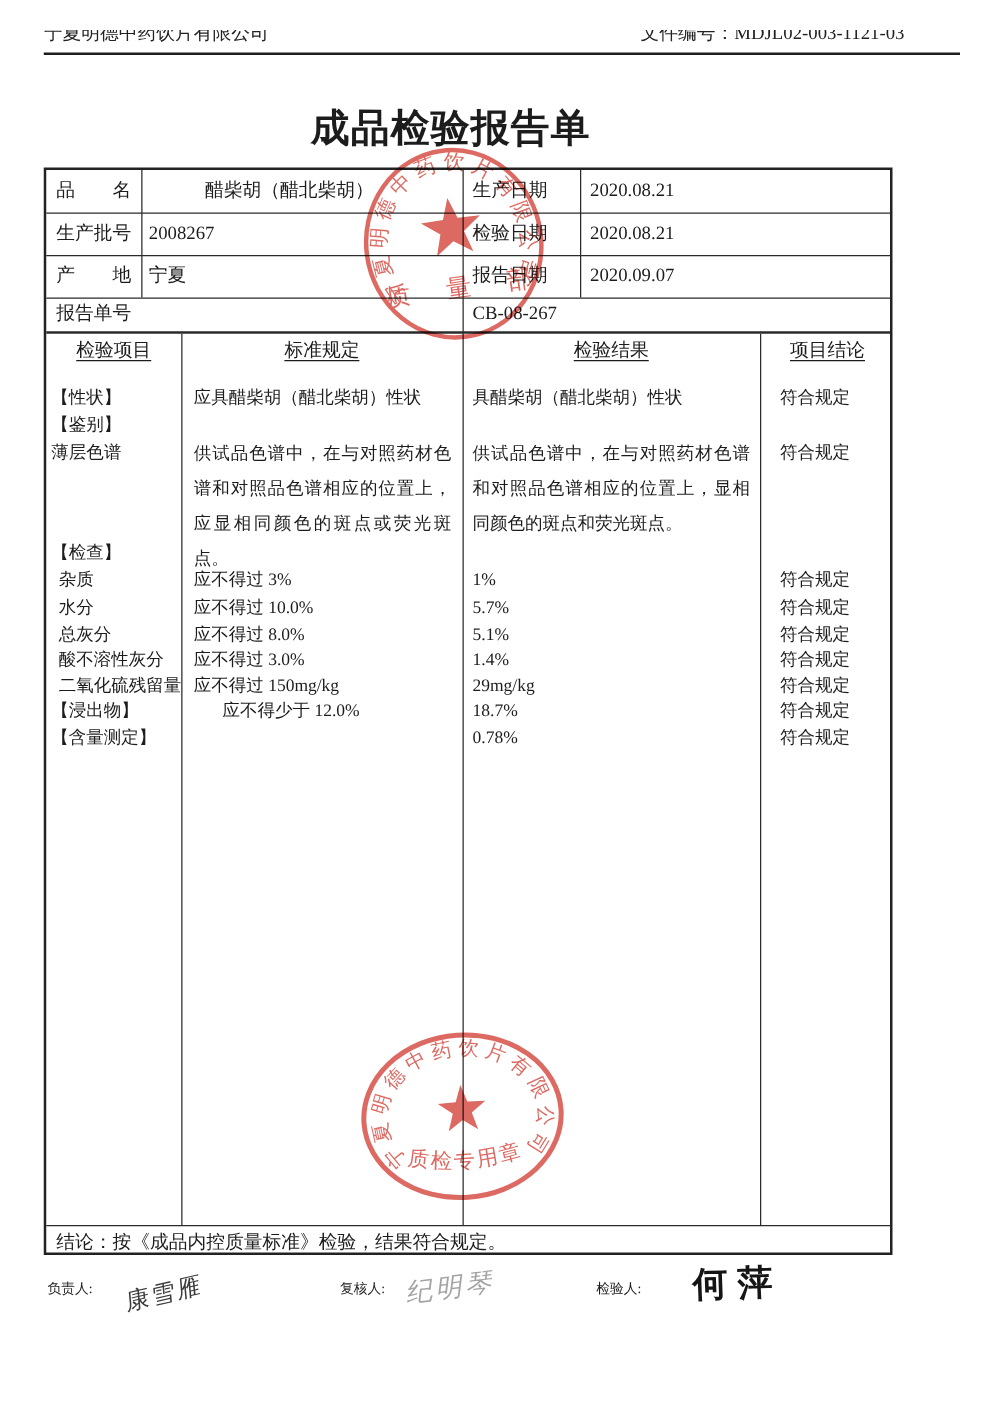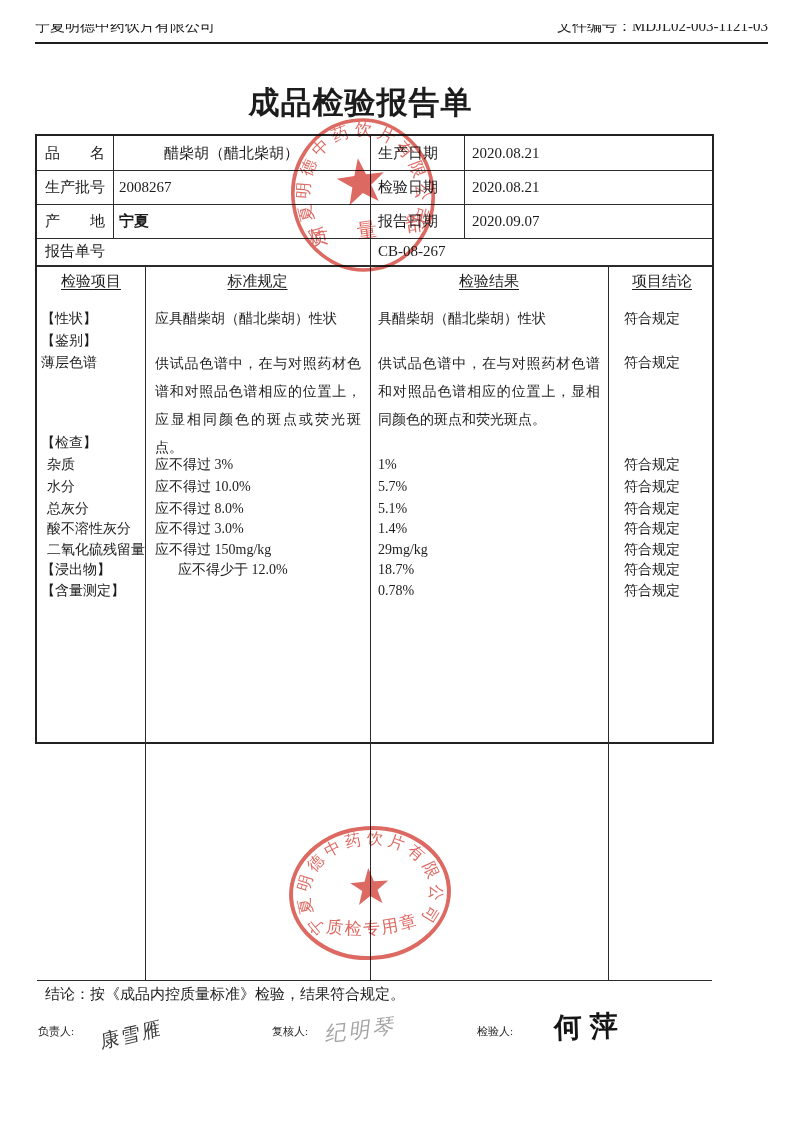--- a/index.html
+++ b/index.html
@@ -6,21 +6,21 @@
   body{width:800px;height:1131px;position:relative;background:#ffffff;overflow:hidden;
        font-family:"Liberation Serif","DejaVu Serif",serif;color:#1c1c1c;}
   
   .topclip{position:absolute;overflow:hidden;height:15px;top:24px;}
   .topclip span{display:block;margin-top:-7px;font-size:15px;white-space:nowrap;color:#222;}
   .toprule{position:absolute;left:35px;top:42px;width:733px;height:2px;background:#1e1e1e;}
   
   .title{position:absolute;left:0;top:82px;width:749px;text-align:center;font-size:31px;
          font-weight:bold;letter-spacing:1px;transform:translateX(-14px);}
   
-  .sheet{position:absolute;left:35px;top:134px;width:679px;height:610px;
+  .sheet{position:absolute;left:35px;top:134px;width:679px;height:870px;
          border:2px solid #222;box-sizing:border-box;background:transparent;}
   .hl{position:absolute;left:0;width:675px;height:1px;background:#2b2b2b;}
   .vl{position:absolute;width:1px;background:#2b2b2b;}
   .iln{position:absolute;height:22px;line-height:22px;font-size:15px;white-space:nowrap;}
   .jlabel{text-align:justify;text-align-last:justify;}
   .ln{position:absolute;height:22px;line-height:22px;font-size:14px;white-space:nowrap;}
   .para{position:absolute;font-size:14px;text-align:justify;}
   .hdr{position:absolute;top:133px;height:24px;line-height:24px;text-align:center;
        font-size:15px;}
   .hdr span{text-decoration:underline;text-underline-offset:3px;}
@@ -36,21 +36,21 @@
   .sig3{position:absolute;left:554px;top:1008px;font-size:28px;font-weight:bold;color:#151515;
         transform:rotate(-2deg);letter-spacing:8px;white-space:nowrap;}
 </style>
 </head>
 <body>
 
 <div class="topclip" style="left:35px;width:300px;">
   <span>宁夏明德中药饮片有限公司</span>
 </div>
 <div class="topclip" style="left:468px;width:300px;">
-  <span style="text-align:right;">文件编号：MDJL02-003-1121-03</span>
+  <span style="text-align:center;">文件编号：MDJL02-003-1121-03</span>
 </div>
 <div class="toprule"></div>
 
 <div class="title">成品检验报告单</div>
 
 <div class="sheet">
 
   <div class="hl" style="top:34px;"></div>
   <div class="hl" style="top:68px;"></div>
   <div class="hl" style="top:102px;"></div>
@@ -66,21 +66,21 @@
   <div class="iln" style="left:82px;top:6px;padding-left:45px;">醋柴胡（醋北柴胡）</div>
   <div class="iln" style="left:341px;top:6px;">生产日期</div>
   <div class="iln" style="left:435px;top:6px;">2020.08.21</div>
 
   <div class="iln" style="left:8px;top:40px;">生产批号</div>
   <div class="iln" style="left:82px;top:40px;">2008267</div>
   <div class="iln" style="left:341px;top:40px;">检验日期</div>
   <div class="iln" style="left:435px;top:40px;">2020.08.21</div>
 
   <div class="iln jlabel" style="left:8px;top:74px;width:60px;">产地</div>
-  <div class="iln" style="left:82px;top:74px;font-weight:bold;">宁夏</div>
+  <div class="iln" style="left:82px;top:74px;">宁夏</div>
   <div class="iln" style="left:341px;top:74px;">报告日期</div>
   <div class="iln" style="left:435px;top:74px;">2020.09.07</div>
 
   <div class="iln" style="left:8px;top:104px;">报告单号</div>
   <div class="iln" style="left:341px;top:104px;">CB-08-267</div>
 
   <div class="hdr" style="left:0;width:108px;"><span>检验项目</span></div>
   <div class="hdr" style="left:108px;width:225px;"><span>标准规定</span></div>
   <div class="hdr" style="left:333px;width:238px;"><span>检验结果</span></div>
   <div class="hdr" style="left:571px;width:108px;"><span>项目结论</span></div>

